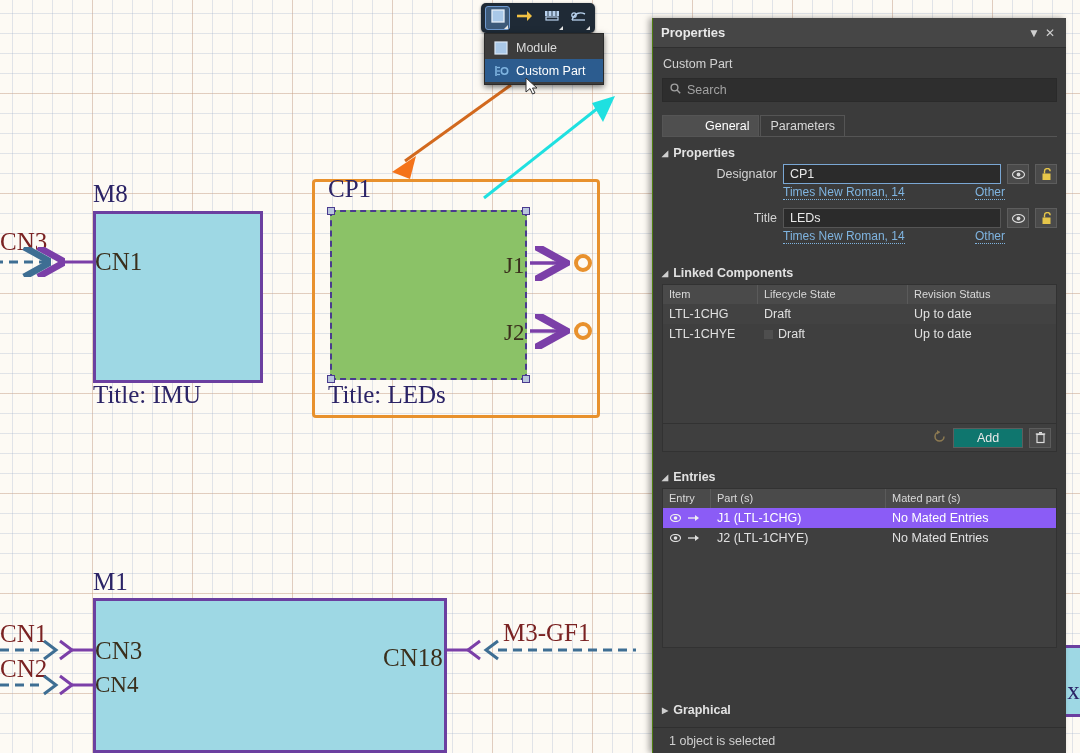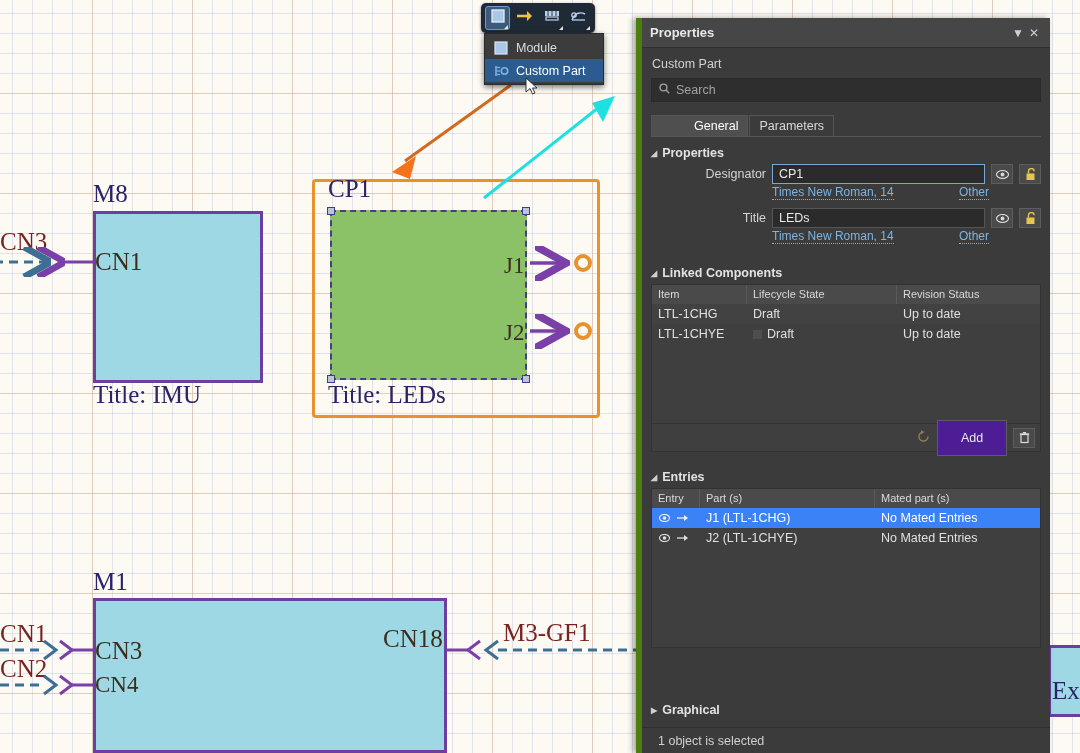--- a/index.html
+++ b/index.html
@@ -57,21 +57,21 @@
     border:1px solid #4a3a8f;box-sizing:border-box;
   }
   #cp1-j1{left:504px;top:253px;font-size:23px;}
   #cp1-j2{left:504px;top:320px;font-size:23px;}
 
   
   #m1-box{left:93px;top:598px;width:354px;height:155px;}
   #m1-name{left:93px;top:568px;font-size:25px;}
   #m1-cn3{left:95px;top:637px;font-size:25px;}
   #m1-cn4{left:95px;top:672px;font-size:23px;}
-  #m1-cn18{left:383px;top:625px;font-size:25px;}
+  #m1-cn18{left:383px;top:644px;font-size:25px;}
 
   #w-cn1{left:0px;top:620px;font-size:25px;}
   #w-cn2{left:0px;top:655px;font-size:25px;}
   #w-cn3{left:0px;top:228px;font-size:25px;}
   #w-m3gf1{left:503px;top:619px;font-size:25px;}
 
   
   #right-blk{
     left:1048px;top:645px;width:40px;height:72px;
     background:#9ed8e4;border:3px solid #6b3fa0;
@@ -109,23 +109,23 @@
   .menu-item.sel{background:#2c5c8f;color:#ffffff;}
   .mi-icon{width:16px;height:16px;display:flex;align-items:center;justify-content:center;flex:0 0 16px;}
 
   #cursor{position:absolute;left:525px;top:77px;width:16px;height:20px;}
 
   
   #anno{position:absolute;left:0;top:0;width:1080px;height:753px;pointer-events:none;}
 
   
   #panel{
-    position:absolute;left:636px;top:18px;width:414px;height:735px;
+    position:absolute;left:652px;top:18px;width:414px;height:735px;
     background:#3b3b3b;box-sizing:border-box;
-    border-left:6px solid #4d7c0f;
+    border-left:1px solid #4d7c0f;
     font-size:12.5px;color:#d6d6d6;
     box-shadow:-3px 0 6px rgba(0,0,0,.35);
   }
   #panel-header{
     height:29px;background:#464646;display:flex;align-items:center;
     padding:0 8px;border-bottom:1px solid #2f2f2f;
   }
   #panel-title{font-weight:bold;font-size:13px;color:#e8e8e8;flex:1;}
   .hdr-btn{width:16px;height:16px;display:flex;align-items:center;justify-content:center;color:#cfcfcf;font-size:12px;}
   #panel-subtitle{padding:9px 10px 7px 10px;color:#d2d2d2;font-size:12.5px;}
@@ -167,31 +167,31 @@
     color:#7fb4e0;font-size:12px;border-bottom:1px dotted #7fb4e0;
   }
   .font-other{margin-left:auto;margin-right:52px;color:#7fb4e0;font-size:12px;border-bottom:1px dotted #7fb4e0;}
 
   
   .tbl{margin:0 9px;background:#3f3f3f;border:1px solid #323232;box-sizing:border-box;}
   .tbl-head{display:flex;background:#4a4a4a;height:19px;align-items:flex-end;font-size:11px;color:#dadada;}
   .th{padding:0 6px;box-sizing:border-box;border-right:1px solid #5a5a5a;height:19px;line-height:19px;overflow:hidden;}
   .tbl-row{display:flex;height:20px;align-items:center;font-size:12.5px;color:#e0e0e0;}
   .tbl-row.alt{background:#424242;}
-  .tbl-row.sel{background:#3b82f6;color:#ffffff;}
+  .tbl-row.sel{background:#8b5cf6;color:#ffffff;}
   .td{padding:0 6px;box-sizing:border-box;height:20px;line-height:20px;overflow:hidden;white-space:nowrap;}
   .state-chip{display:inline-block;width:9px;height:9px;background:#4e4e4e;margin-right:5px;vertical-align:middle;}
 
   #lc-table{height:140px;}
   #lc-footer{
     margin:0 9px;height:28px;background:#3f3f3f;border:1px solid #323232;border-top:none;
     display:flex;align-items:center;justify-content:flex-end;gap:6px;padding:0 5px;box-sizing:border-box;
   }
   .add-btn{
-    width:70px;height:36px;background:#4c1d95;border:1px solid #5d5d5d;
+    width:70px;height:20px;background:#0f766e;border:1px solid #5d5d5d;
     display:flex;align-items:center;justify-content:center;font-size:12.5px;color:#e8e8e8;box-sizing:border-box;text-align:right;
   }
   #entries-table{height:160px;}
   .eye-cell{display:flex;align-items:center;gap:7px;padding-left:7px;}
 
   #graphical-hdr{position:absolute;left:0;bottom:32px;width:100%;}
   #statusbar{
     position:absolute;left:0;bottom:0;width:100%;height:26px;
     background:#3b3b3b;border-top:1px solid #2f2f2f;
     display:flex;align-items:center;padding-left:16px;font-size:12.5px;color:#d0d0d0;

